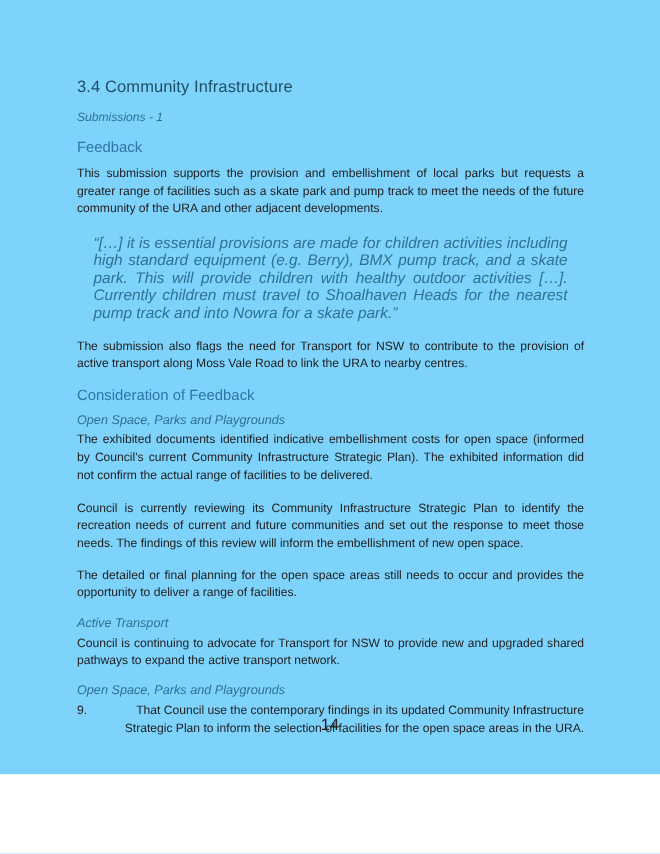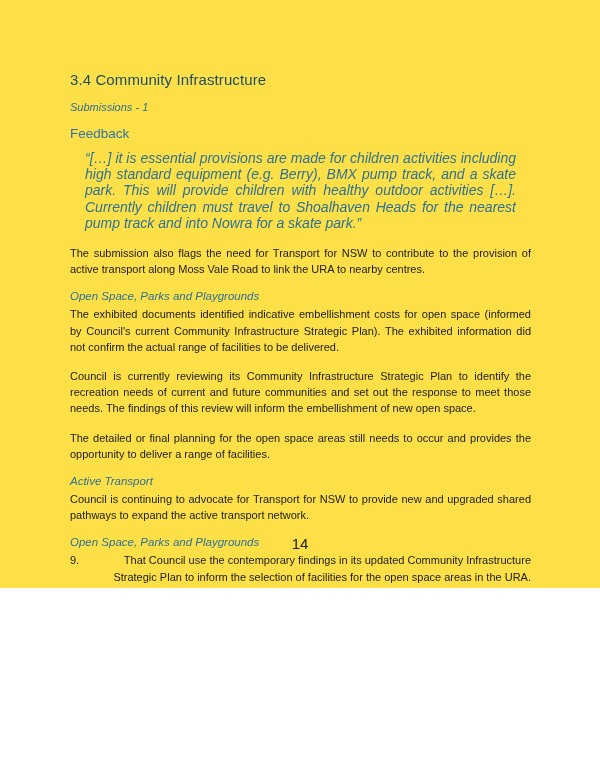--- a/index.html
+++ b/index.html
@@ -6,22 +6,22 @@
     --heading-primary: #1F4E63;
     --heading-secondary: #2E74A9;
     --accent-italic: #2E7193;
     --body-text: #212121;
   }
   * { box-sizing: border-box; }
   html, body { margin: 0; padding: 0; background: #ffffff; }
   .page {
     position: relative;
     width: 600px;
-    height: 588px;
-    background: #fde047;
+    height: 704px;
+    background: #7dd3fc;
     font-family: "Liberation Sans", sans-serif;
     color: var(--body-text);
     overflow: hidden;
   }
   .content {
     position: absolute;
     left: 70px;
     right: 69px;
     top: 71px;
   }
@@ -92,25 +92,27 @@
 
 <div class="page">
   <div class="content">
 
     <div class="h1">3.4 Community Infrastructure</div>
 
     <div class="submissions">Submissions - 1</div>
 
     <div class="h2">Feedback</div>
 
+    <p class="body-p">This submission supports the provision and embellishment of local parks but requests a greater range of facilities such as a skate park and pump track to meet the needs of the future community of the URA and other adjacent developments.</p>
 
     <div class="quote">“[…] it is essential provisions are made for children activities including high standard equipment (e.g. Berry), BMX pump track, and a skate park. This will provide children with healthy outdoor activities […]. Currently children must travel to Shoalhaven Heads for the nearest pump track and into Nowra for a skate park.”</div>
 
     <p class="body-p">The submission also flags the need for Transport for NSW to contribute to the provision of active transport along Moss Vale Road to link the URA to nearby centres.</p>
 
+    <div class="h2">Consideration of Feedback</div>
 
     <div class="subhead">Open Space, Parks and Playgrounds</div>
 
     <p class="body-p">The exhibited documents identified indicative embellishment costs for open space (informed by Council's current Community Infrastructure Strategic Plan). The exhibited information did not confirm the actual range of facilities to be delivered.</p>
 
     <p class="body-p">Council is currently reviewing its Community Infrastructure Strategic Plan to identify the recreation needs of current and future communities and set out the response to meet those needs. The findings of this review will inform the embellishment of new open space.</p>
 
     <p class="body-p">The detailed or final planning for the open space areas still needs to occur and provides the opportunity to deliver a range of facilities.</p>
 
     <div class="subhead">Active Transport</div>

